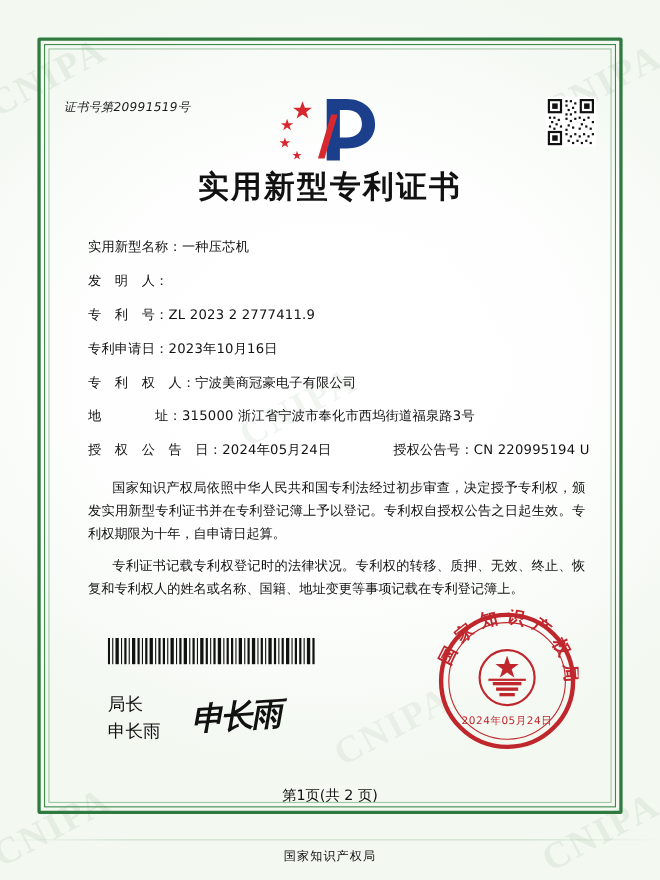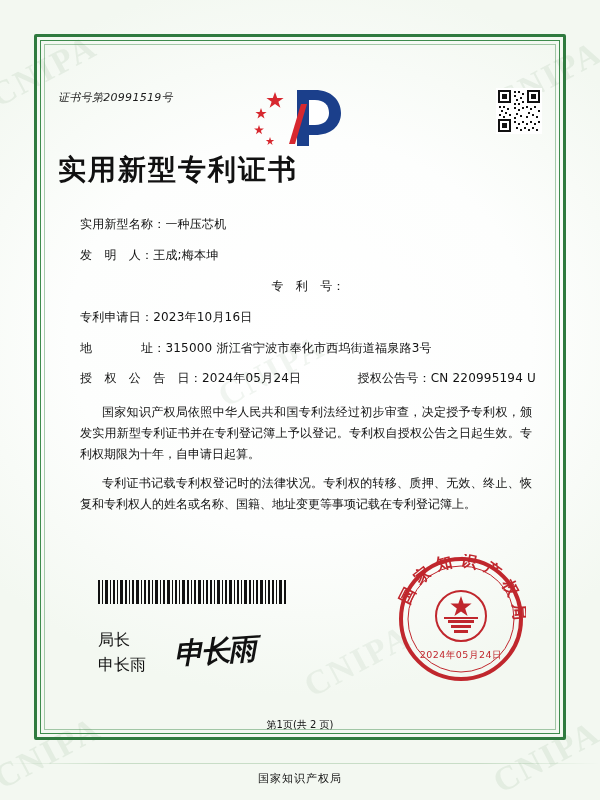--- a/index.html
+++ b/index.html
@@ -91,20 +91,21 @@
     position: absolute;
     right: 0px;
     top: 26px;
     width: 46px;
     height: 46px;
     background: #fff;
   }
 
   
   .title {
+    text-align: center;
     font-family: "DejaVu Sans", "Liberation Sans", sans-serif;
     font-weight: 700;
     font-size: 28px;
     letter-spacing: 2px;
     color: #111;
     margin-top: 46px;
   }
 
   
   .fields {
@@ -112,21 +113,20 @@
     padding-left: 22px;
     padding-right: 6px;
   }
   .field-row {
     display: flex;
     align-items: baseline;
     font-size: 12px;
     color: #111;
     margin-bottom: 16.5px;
     line-height: 1.2;
-    justify-content: center;
   }
   .field-label {
     flex: 0 0 auto;
     white-space: pre;
     letter-spacing: 0.2px;
   }
   .field-value {
     flex: 1 1 auto;
     letter-spacing: 0.2px;
   }
@@ -199,21 +199,21 @@
     letter-spacing: 0.5px;
     font-family: "DejaVu Sans", "Liberation Sans", sans-serif;
   }
 
   
   .page-num {
     position: absolute;
     left: 0; right: 0;
     bottom: -16px;
     text-align: center;
-    font-size: 10px;
+    font-size: 13px;
     color: #111;
   }
 
   
   .footer-note {
     position: absolute;
     left: 0; right: 0;
     bottom: 14px;
     text-align: center;
     font-size: 11px;
@@ -329,32 +329,36 @@
 
     <div class="fields">
 
       <div class="field-row">
         <span class="field-label">实用新型名称：</span>
         <span class="field-value">一种压芯机</span>
       </div>
 
       <div class="field-row">
         <span class="field-label">发　明　人：</span>
-        <span class="field-value">王成;梅本坤</span>
       </div>
 
       <div class="field-row">
         <span class="field-label">专　利　号：</span>
+        <span class="field-value">ZL 2023 2 2777411.9</span>
       </div>
 
       <div class="field-row">
         <span class="field-label">专利申请日：</span>
         <span class="field-value">2023年10月16日</span>
       </div>
 
+      <div class="field-row">
+        <span class="field-label">专　利　权　人：</span>
+        <span class="field-value">宁波美商冠豪电子有限公司</span>
+      </div>
 
       <div class="field-row">
         <span class="field-label">地　　　　址：</span>
         <span class="field-value">315000 浙江省宁波市奉化市西坞街道福泉路3号</span>
       </div>
 
       <div class="field-row">
         <span class="field-label">授　权　公　告　日：</span>
         <span class="field-value">2024年05月24日</span>
         <span class="field-label2">授权公告号：</span>

